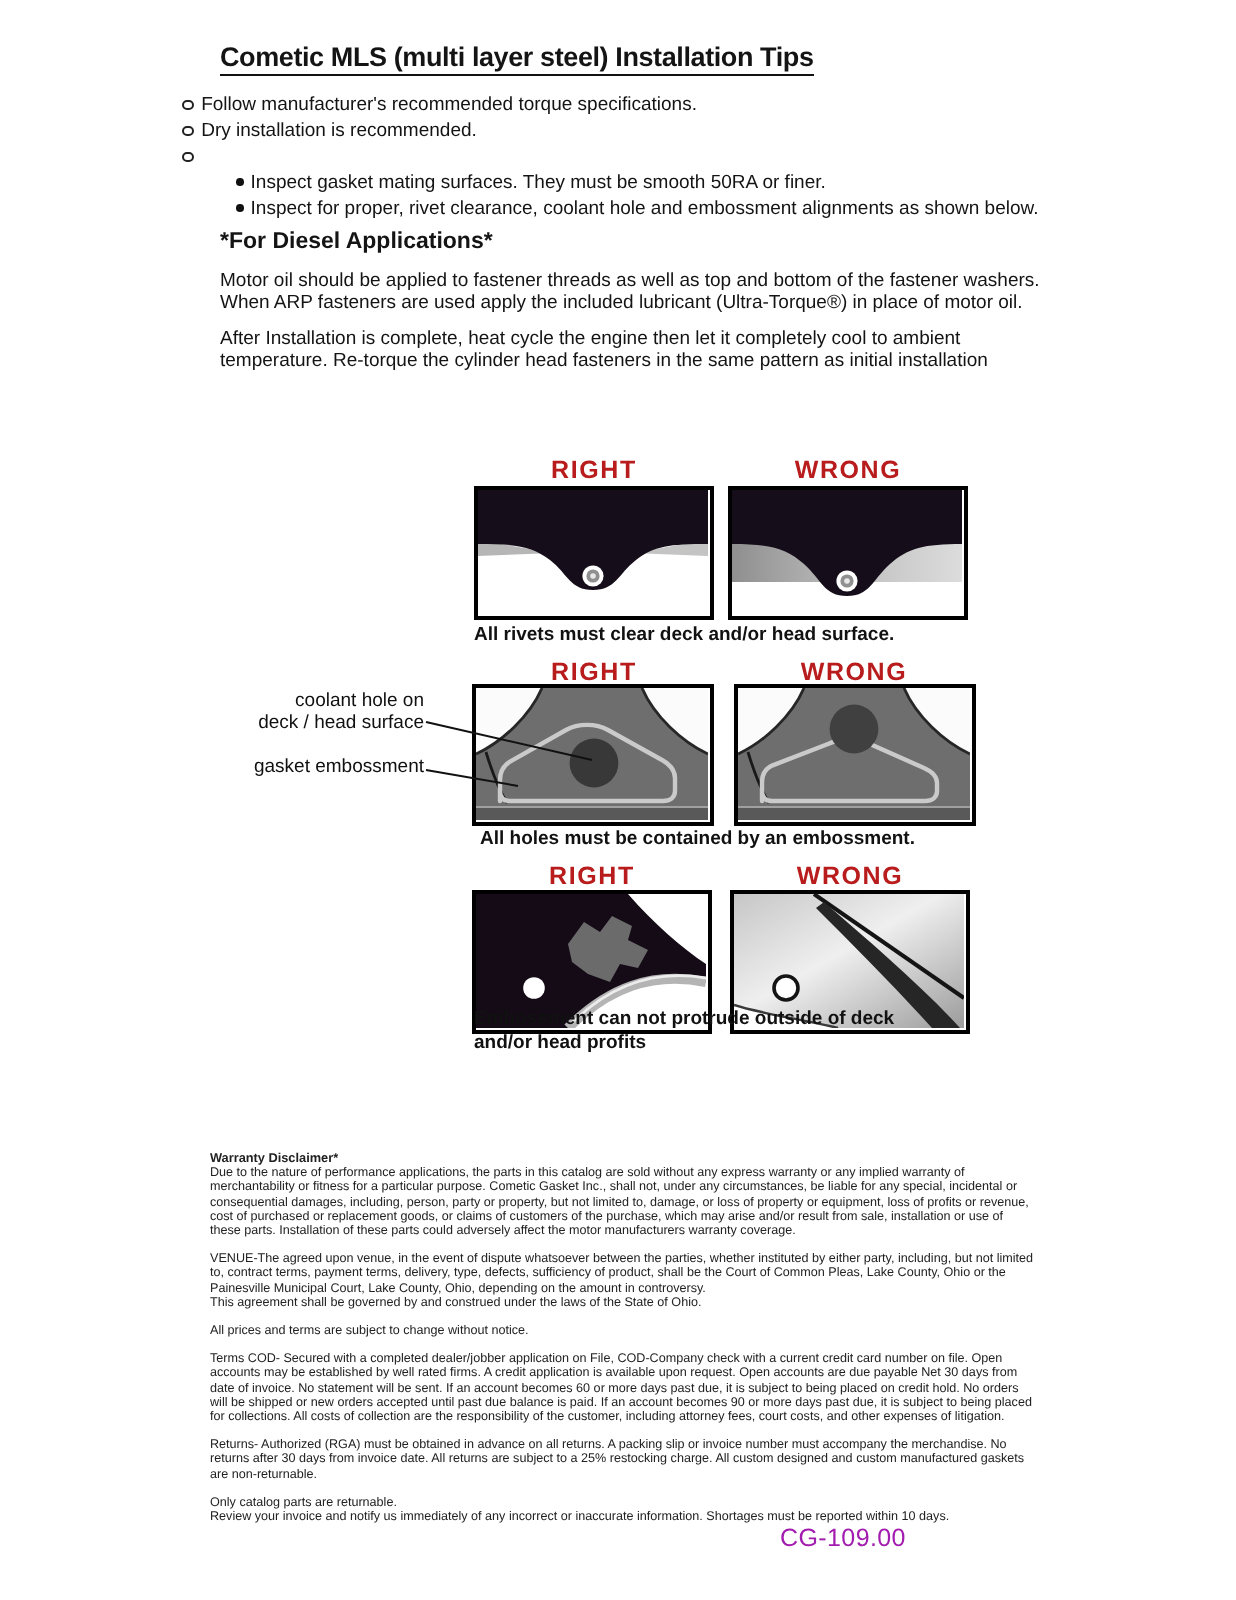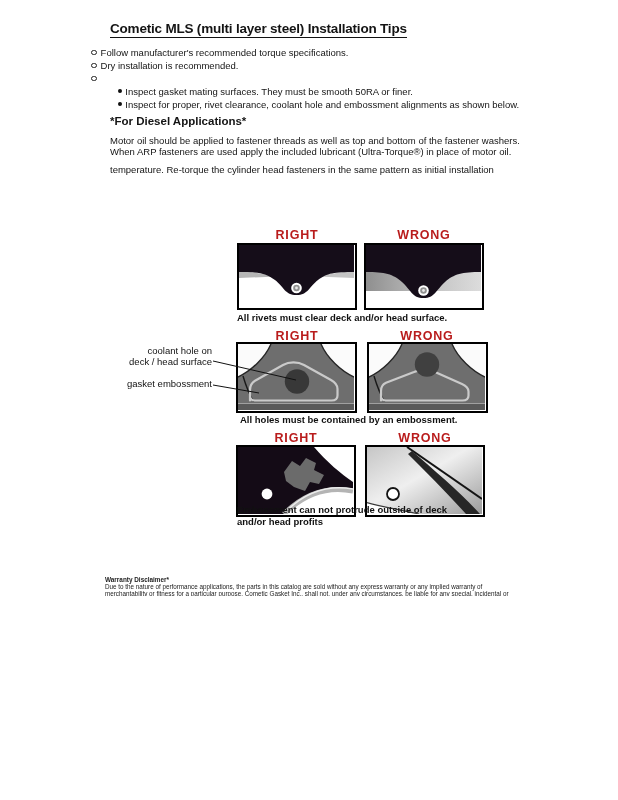--- a/index.html
+++ b/index.html
@@ -1,16 +1,16 @@
 <!DOCTYPE html>
 <html><head>
 <meta charset="utf-8">
 <style>
   html,body{margin:0;padding:0;background:#fff;}
-  .page{position:relative;width:618px;height:596px;background:#ffffff;overflow:hidden;
+  .page{position:relative;width:618px;height:800px;background:#ffffff;overflow:hidden;
         font-family:"Liberation Sans",sans-serif;color:#141414;}
   
   .title{position:absolute;left:110px;top:21px;font-size:13.5px;font-weight:700;
          letter-spacing:-0.2px;border-bottom:1.6px solid #111;padding-bottom:1px;white-space:nowrap;}
   
   .bullets{position:absolute;left:91px;top:47px;font-size:9.5px;}
   .b-line{display:flex;align-items:flex-start;height:13px;white-space:nowrap;}
   .b-line.sub{padding-left:27px;}
   .marker-o{flex:0 0 auto;width:3.6px;height:3.6px;border:1px solid #222;border-radius:50%;margin:2.6px 4px 0 0;}
   .marker-dot{flex:0 0 auto;width:3.8px;height:3.8px;background:#111;border-radius:50%;margin:2.8px 3.5px 0 0;}
@@ -64,20 +64,21 @@
       <span>Inspect for proper, rivet clearance, coolant hole and embossment alignments as shown below.</span>
     </div>
   </div>
 
   <div class="diesel-h">*For Diesel Applications*</div>
   <div class="para p1">
     <div>Motor oil should be applied to fastener threads as well as top and bottom of the fastener washers.</div>
     <div>When ARP fasteners are used apply the included lubricant (Ultra-Torque®) in place of motor oil.</div>
   </div>
   <div class="para p2">
+    <div>After Installation is complete, heat cycle the engine then let it completely cool to ambient</div>
     <div>temperature. Re-torque the cylinder head fasteners in the same pattern as initial installation</div>
   </div>
 
   <div class="rw-label" style="left:237px;top:228px;">RIGHT</div>
   <div class="rw-label" style="left:364px;top:228px;">WRONG</div>
 
   <div class="panel" style="left:237px;top:243px;width:120px;height:67px;">
     <svg width="115" height="62" viewBox="0 0 115 62" preserveAspectRatio="none">
       <path d="M0,25 L38,31.5 L0,33 Z" fill="#b6b6b6"></path>
       <path d="M115,25 L77,31.5 L115,33 Z" fill="#c4c4c4"></path>

